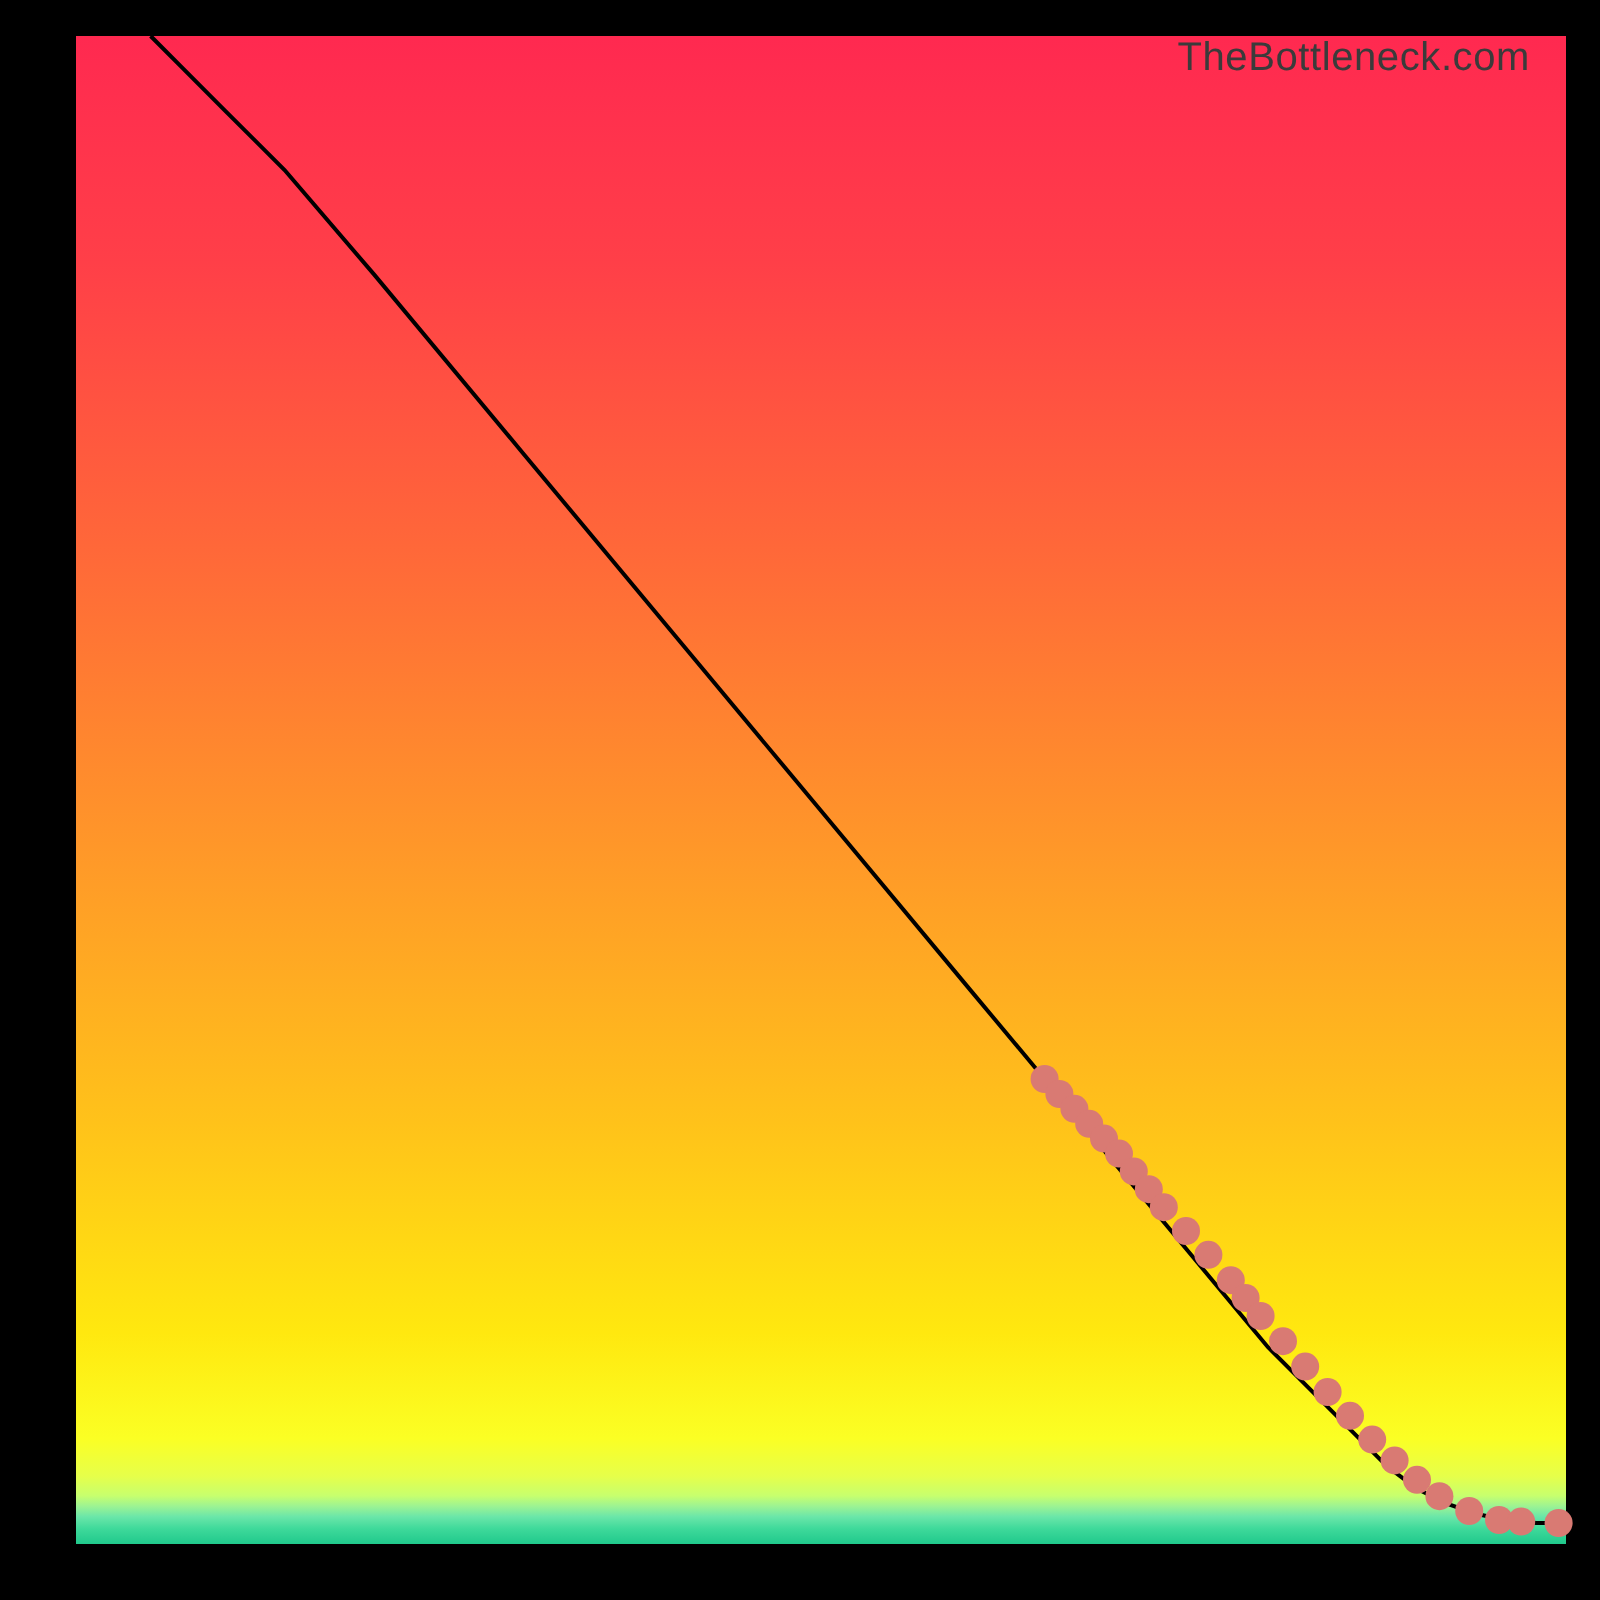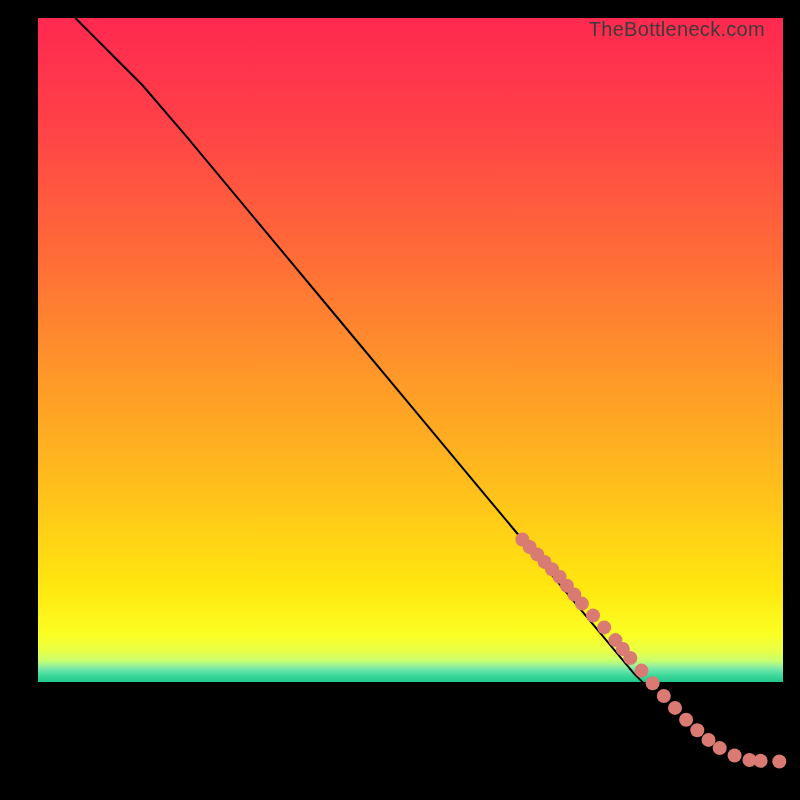--- a/index.html
+++ b/index.html
@@ -15,21 +15,21 @@
     position: relative;
     width: 800px;
     height: 800px;
     background: #000;
   }
   .plot-area {
     position: absolute;
     left: 38px;
     top: 18px;
     width: 745px;
-    height: 664px;
+    height: 754px;
     
     background: linear-gradient(
       to bottom,
       var(--g0) 0%,
       var(--g1) 15%,
       var(--g2) 35%,
       var(--g3) 55%,
       var(--g4) 72%,
       var(--g5) 86%,
       var(--g6) 93%,

